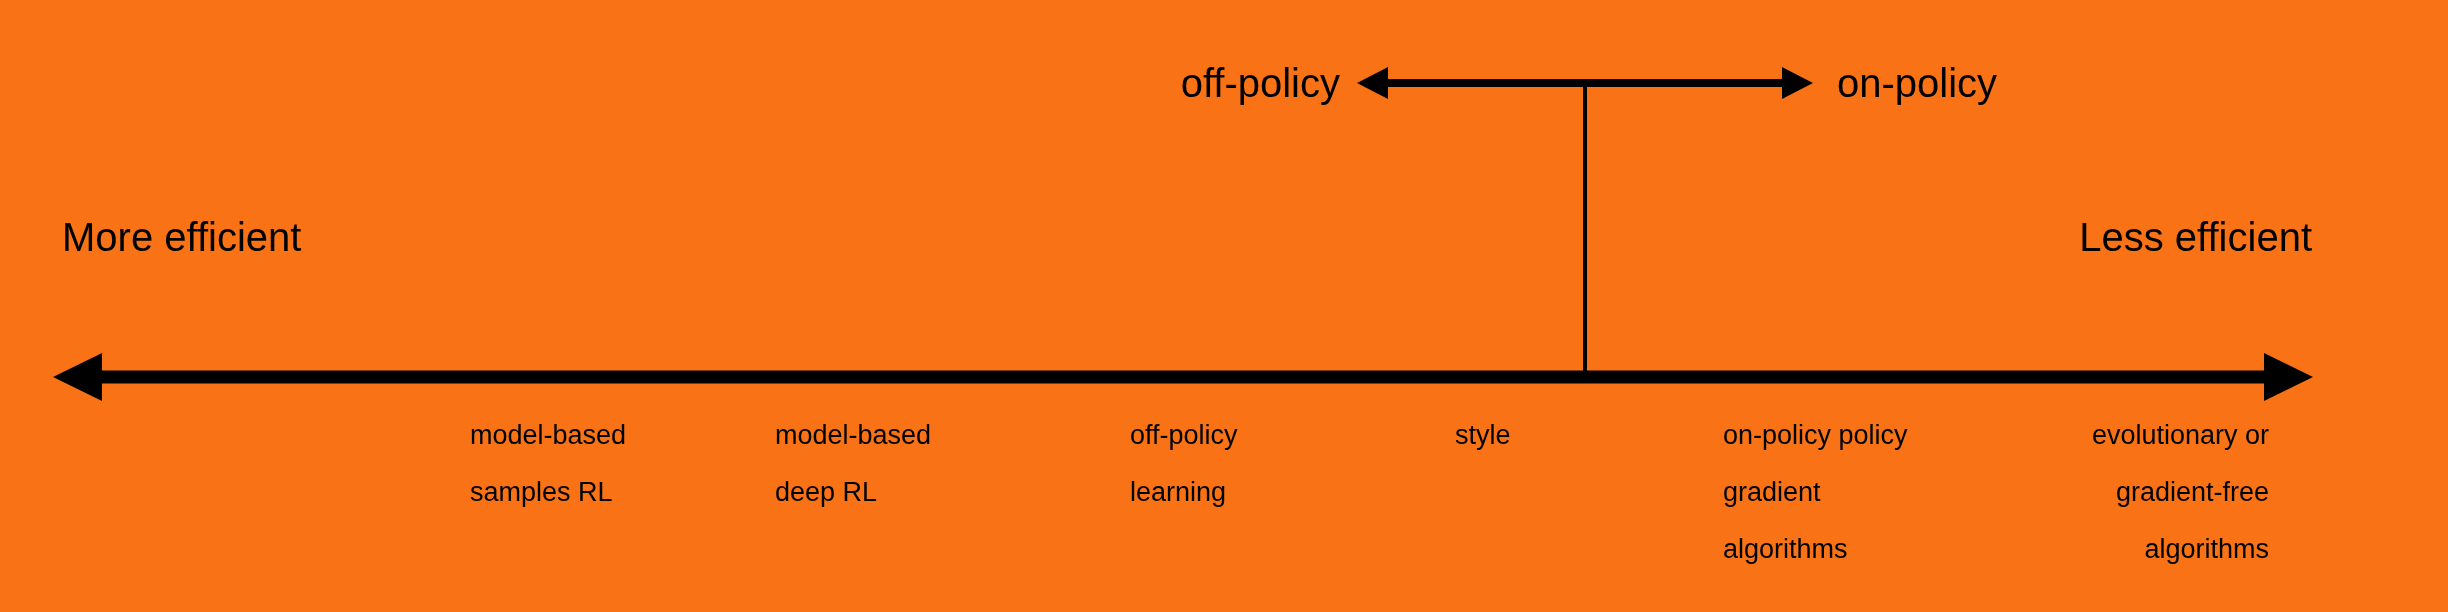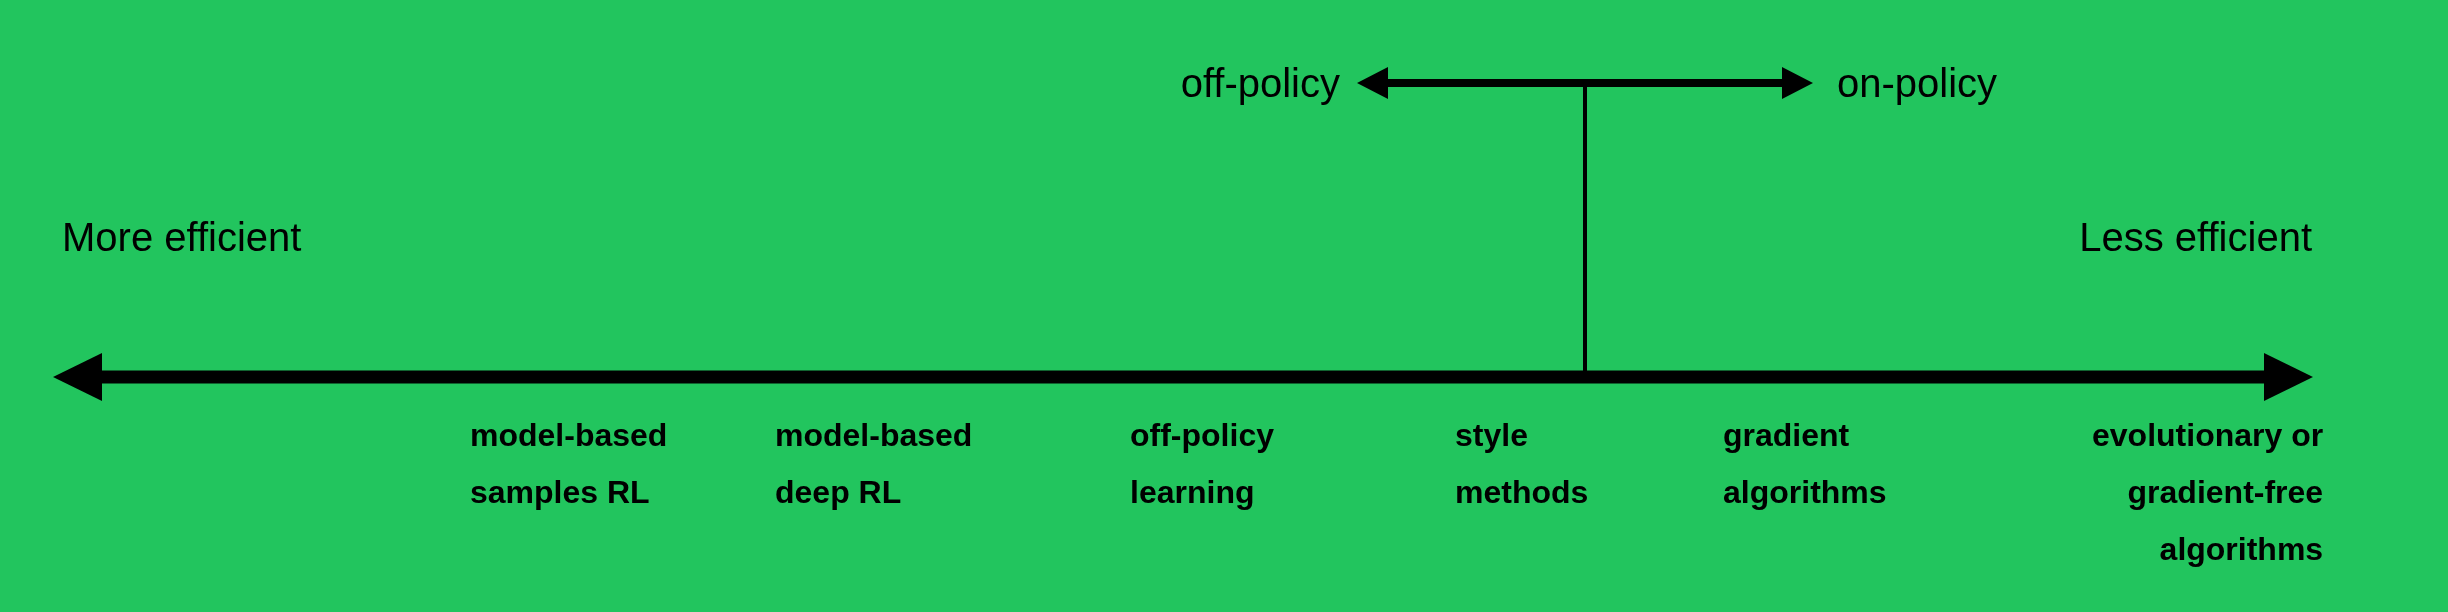--- a/index.html
+++ b/index.html
@@ -4,21 +4,21 @@
 <style>
   html, body {
     margin: 0;
     padding: 0;
     background: #ffffff;
   }
   #stage {
     position: relative;
     width: 2448px;
     height: 612px;
-    background: #22c55e;
+    background: #f97316;
     color: #000000;
     font-family: "Liberation Sans", sans-serif;
     overflow: hidden;
   }
   .gfx {
     position: absolute;
     left: 0;
     top: 0;
   }
   .lbl {
@@ -33,26 +33,25 @@
     line-height: 45px;
   }
   #off-policy-label { right: 1108px; }
   #on-policy-label  { left: 1837px; text-align: right; }
   .axis-end { top: 209px; }
   #more-efficient { left: 62px;  text-align: right; }
   #less-efficient { right: 136px; text-align: center; }
   .cat {
     position: absolute;
     top: 407px;
-    font-size: 32px;
+    font-size: 27px;
     line-height: 57px;
     white-space: nowrap;
     text-align: left;
     color: #000000;
-    font-weight: bold;
   }
   #cat-0 { left: 470px; }
   #cat-1 { left: 775px; }
   #cat-2 { left: 1130px; }
   #cat-3 { left: 1455px; }
   #cat-4 { left: 1723px; }
   #cat-5 { left: 2092px; text-align: right; }
 </style>
 </head>
 <body>
@@ -93,23 +92,23 @@
   <div class="cat" id="cat-1">
     <div>model-based</div>
     <div>deep RL</div>
   </div>
   <div class="cat" id="cat-2">
     <div>off-policy</div>
     <div>learning</div>
   </div>
   <div class="cat" id="cat-3">
     <div>style</div>
-    <div>methods</div>
   </div>
   <div class="cat" id="cat-4">
+    <div>on-policy policy</div>
     <div>gradient</div>
     <div>algorithms</div>
   </div>
   <div class="cat" id="cat-5">
     <div>evolutionary or</div>
     <div>gradient-free</div>
     <div>algorithms</div>
   </div>
 
 </div>

